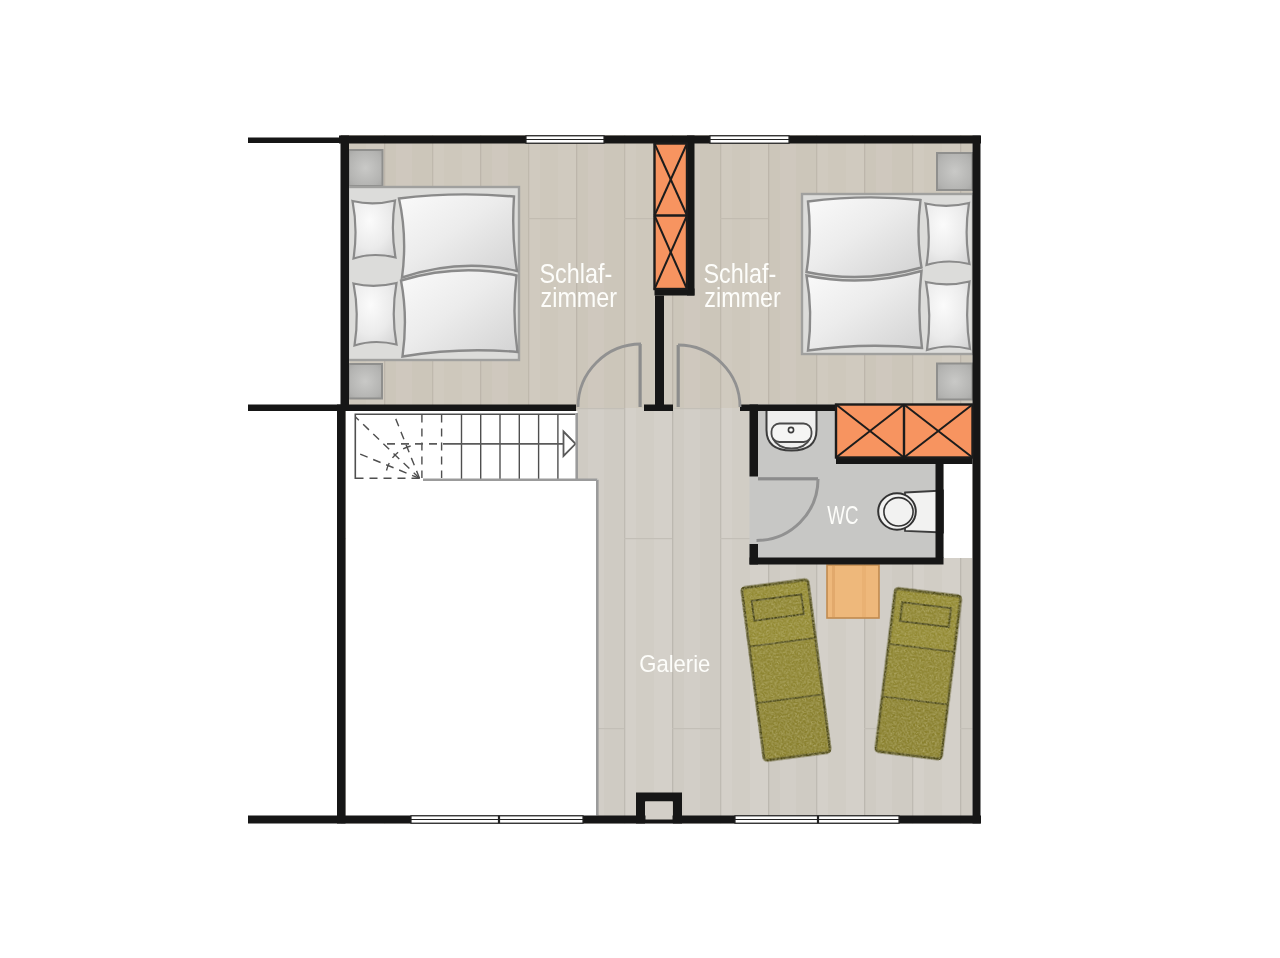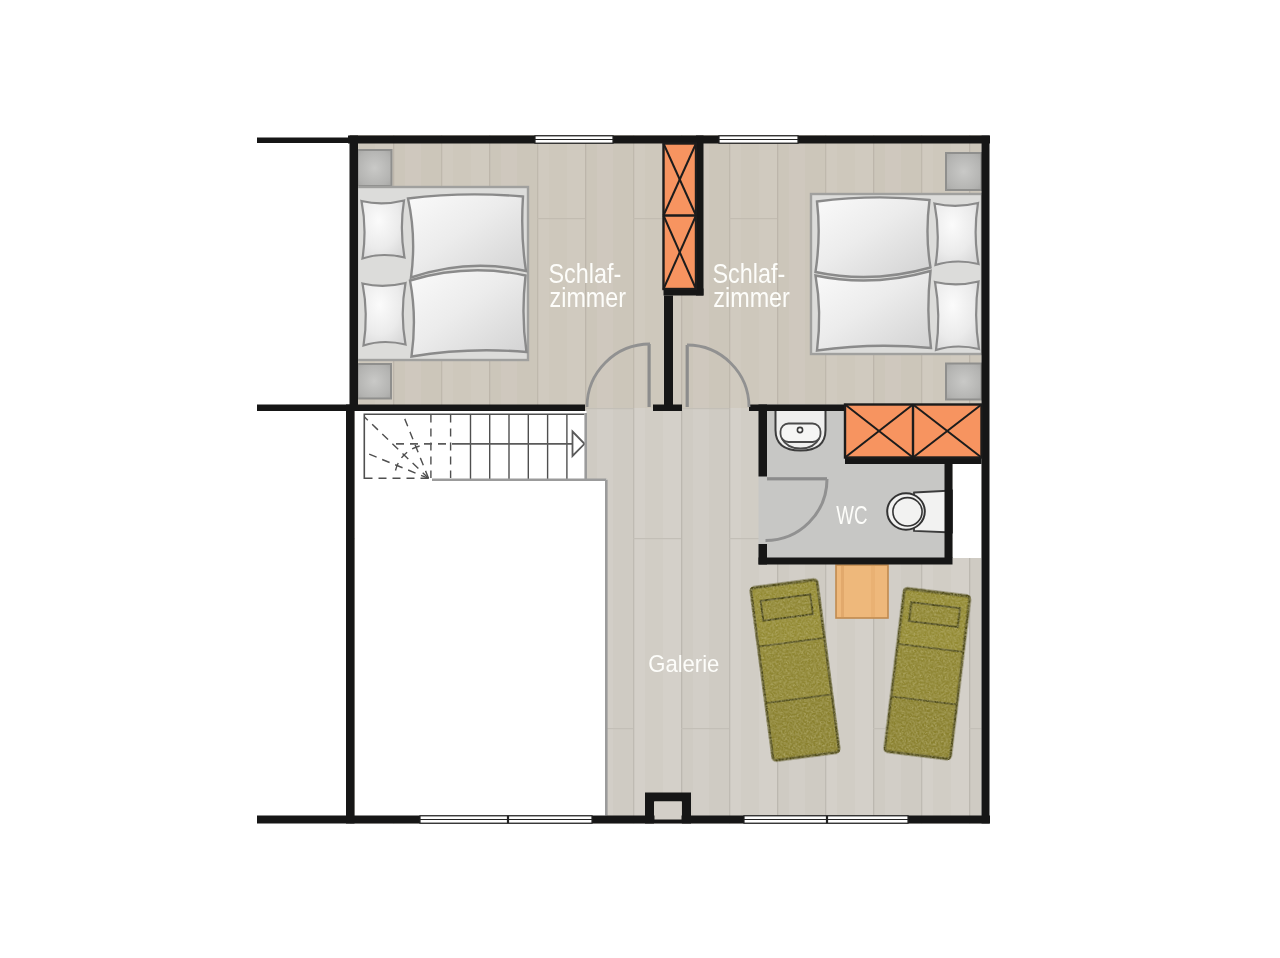--- a/index.html
+++ b/index.html
@@ -1,17 +1,17 @@
 <!DOCTYPE html>
 <html><head>
 <meta charset="utf-8">
 <style>
 html,body{margin:0;padding:0;background:#fff;}
 #plan{position:relative;width:1103px;height:958px;background:#fff;overflow:hidden;
- font-family:"Liberation Sans",sans-serif;margin-left:9px;}
+ font-family:"Liberation Sans",sans-serif;}
 svg{position:absolute;left:0;top:0;}
 </style>
 </head>
 <body>
 
 <div id="plan">
 <svg width="1280" height="958" viewBox="0 0 1280 958">
 <defs>
 <pattern id="wood" width="96" height="320" patternUnits="userSpaceOnUse">
  <rect width="96" height="320" fill="#d1cdc6"></rect>

